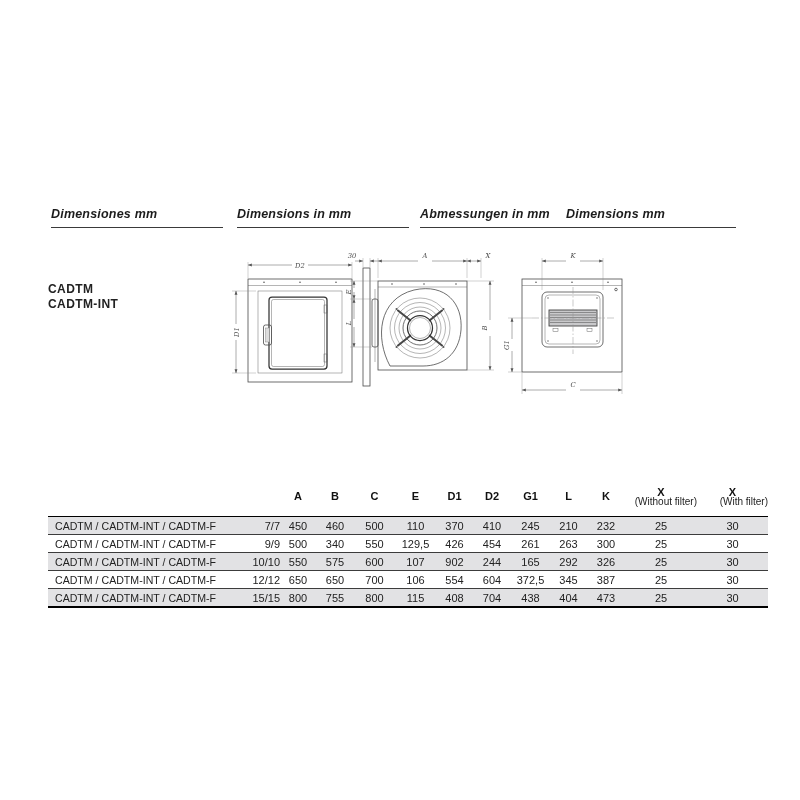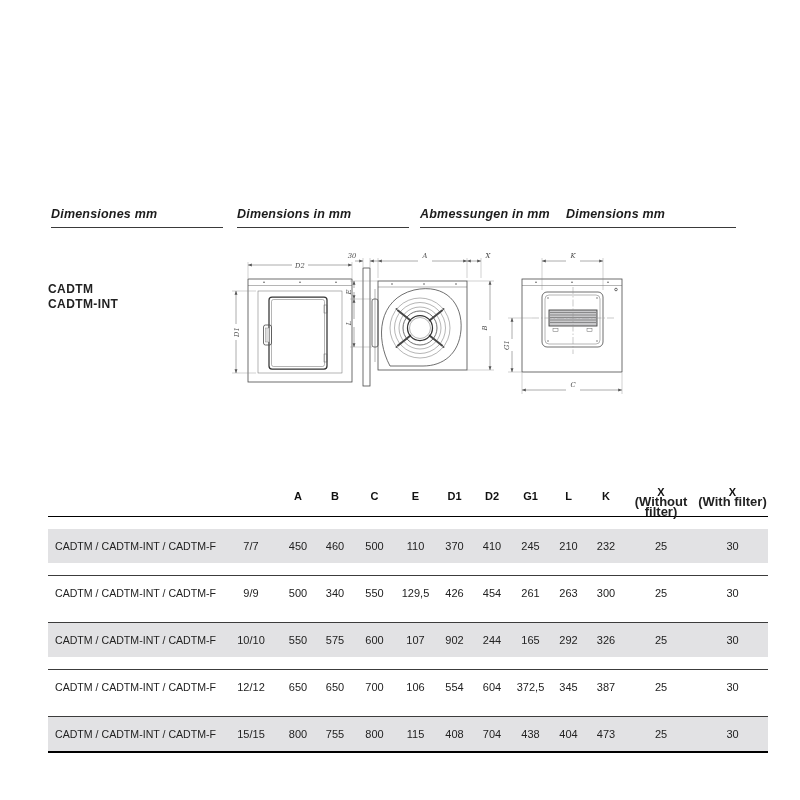--- a/index.html
+++ b/index.html
@@ -28,28 +28,28 @@
   .dimlbl{font:italic 6.8px "DejaVu Serif",serif;fill:#4a4a4a;}
   .screw{fill:#555;}
 
   
   .dims-table{position:absolute;left:48px;top:486px;width:720px;font-size:11px;}
   .thead-row,.tr{display:grid;
     grid-template-columns:172px 60px 36px 38px 41px 41px 37px 38px 39px 37px 38px 72px 71px;}
   .thead-row{height:30px;align-items:start;}
   .th{font-weight:bold;text-align:center;font-size:11px;padding-top:4px;color:#111;}
   .th-x{padding-top:1px;line-height:10px;}
-  .th-x .sub{display:block;font-size:13px;font-weight:bold;color:#222;}
+  .th-x .sub{display:block;font-size:10px;font-weight:normal;color:#222;text-align:right;}
   .tbody{border-top:1.8px solid #000;border-bottom:2.5px solid #000;}
-  .tr{height:34px;align-items:center;background:#fff;margin-top:12px;}
+  .tr{height:17px;align-items:center;background:#fff;}
   .tr.shade{background:#e2e2e4;}
   .tr + .tr{border-top:1px solid #3c3c3c;}
   .td{text-align:center;color:#222;}
   .td.model{text-align:left;padding-left:7px;font-size:10.6px;white-space:nowrap;}
-  .td.size{text-align:center;padding-left:2px;}
+  .td.size{text-align:right;padding-left:2px;}
 </style>
 </head>
 <body>
 
 <div id="page">
 
   <div class="lang-h" id="lh0">Dimensiones mm</div>
   <div class="lang-h" id="lh1">Dimensions in mm</div>
   <div class="lang-h" id="lh2">Abmessungen in mm</div>
   <div class="lang-h" id="lh3">Dimensions mm</div>

